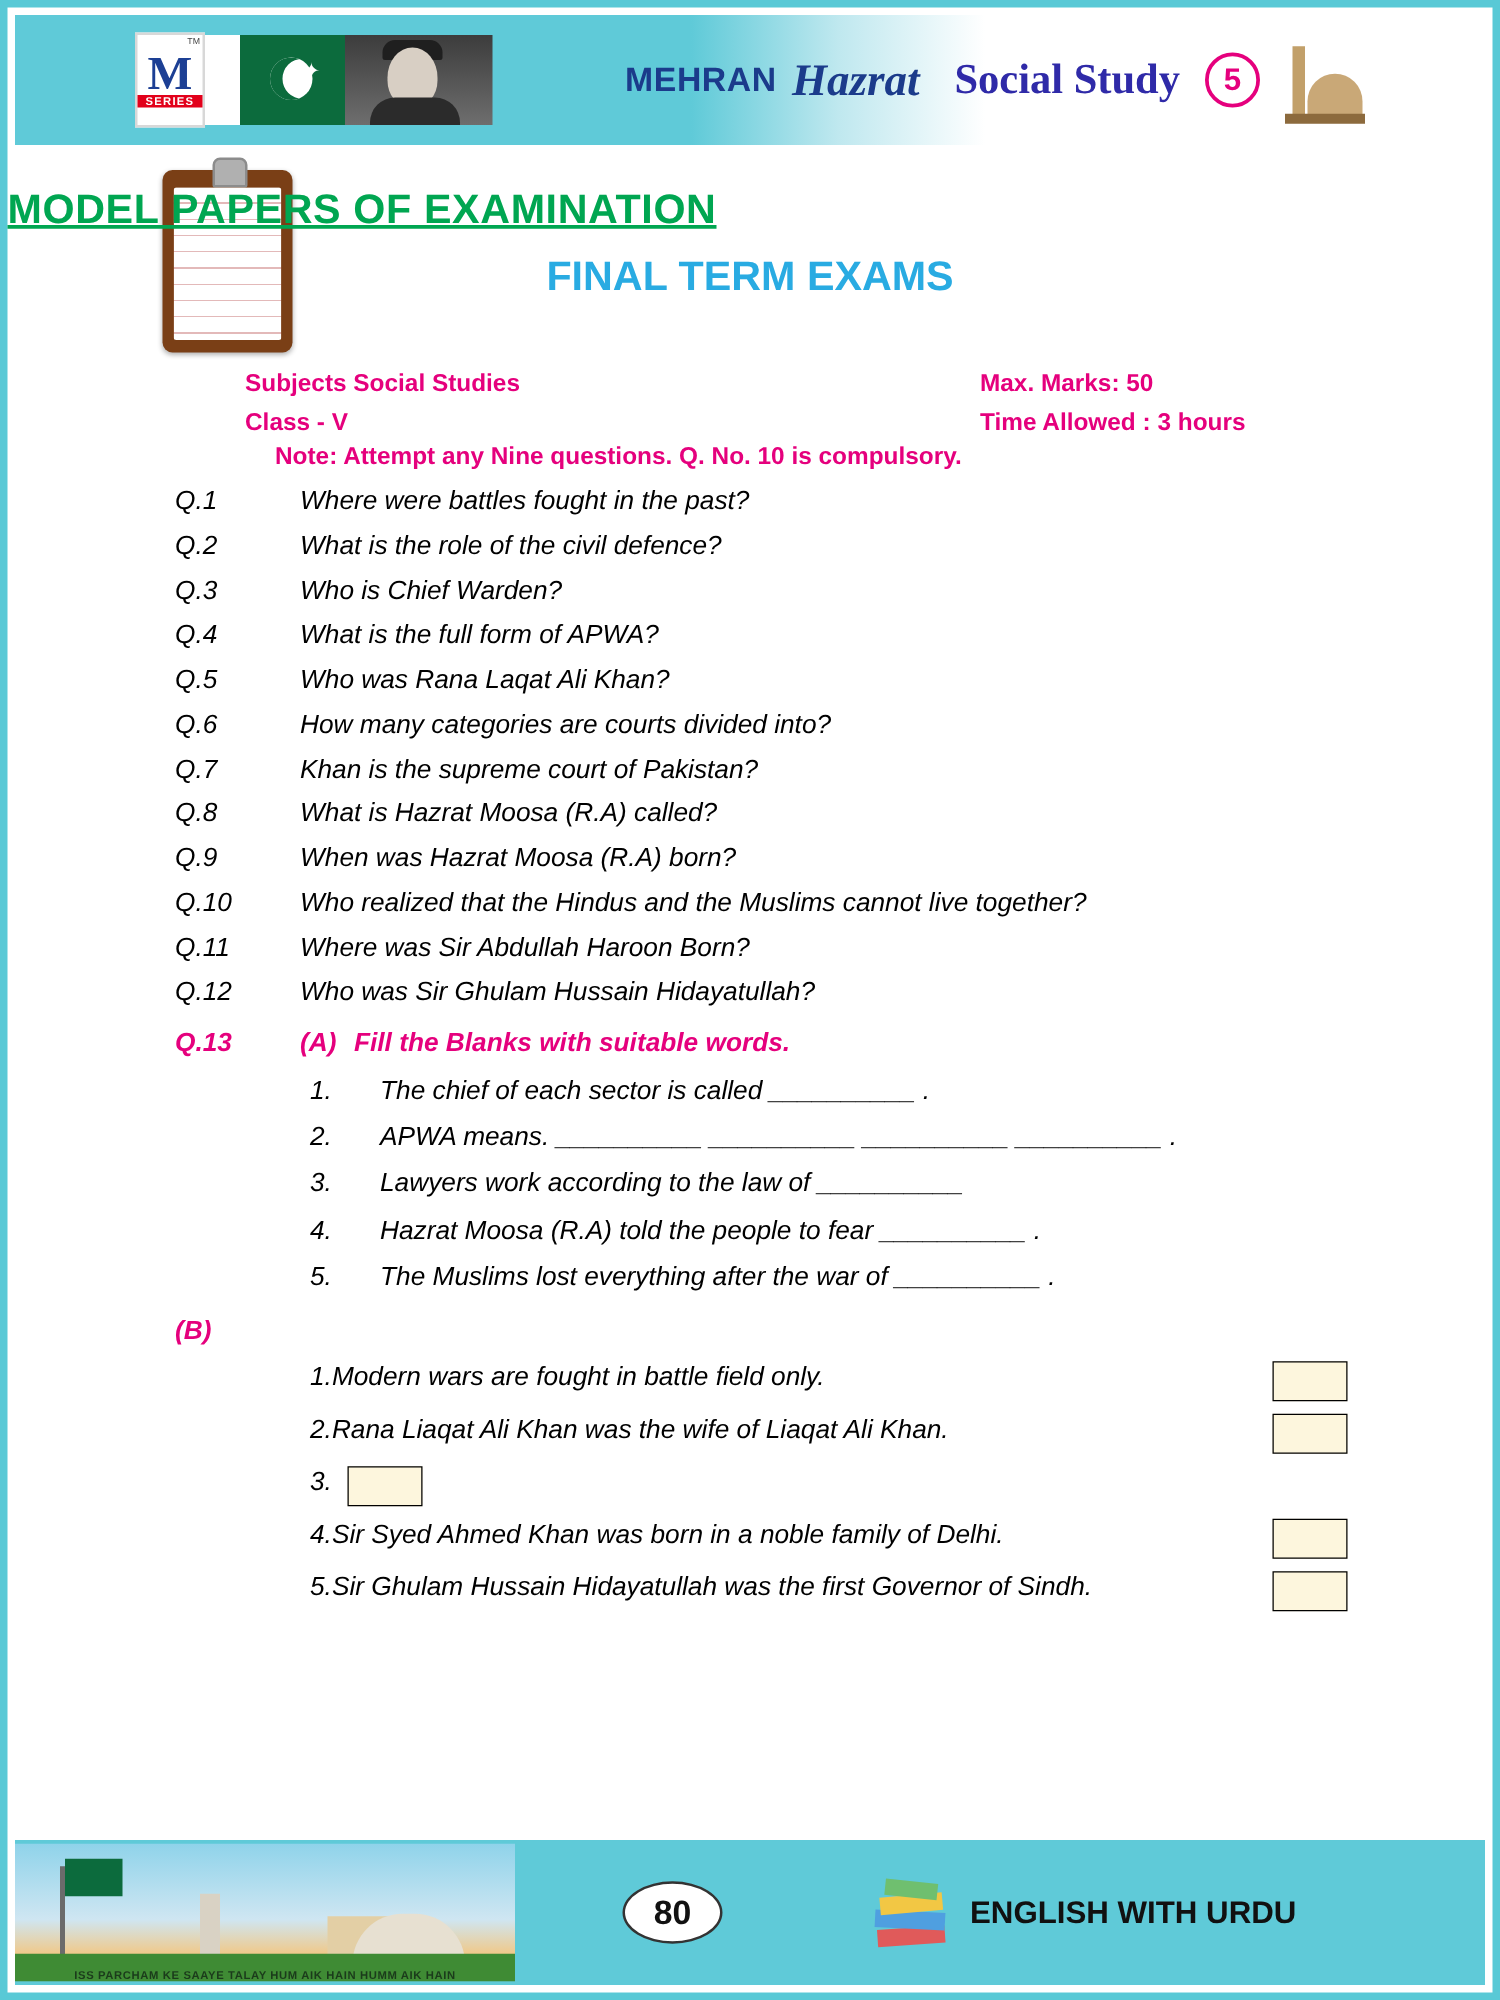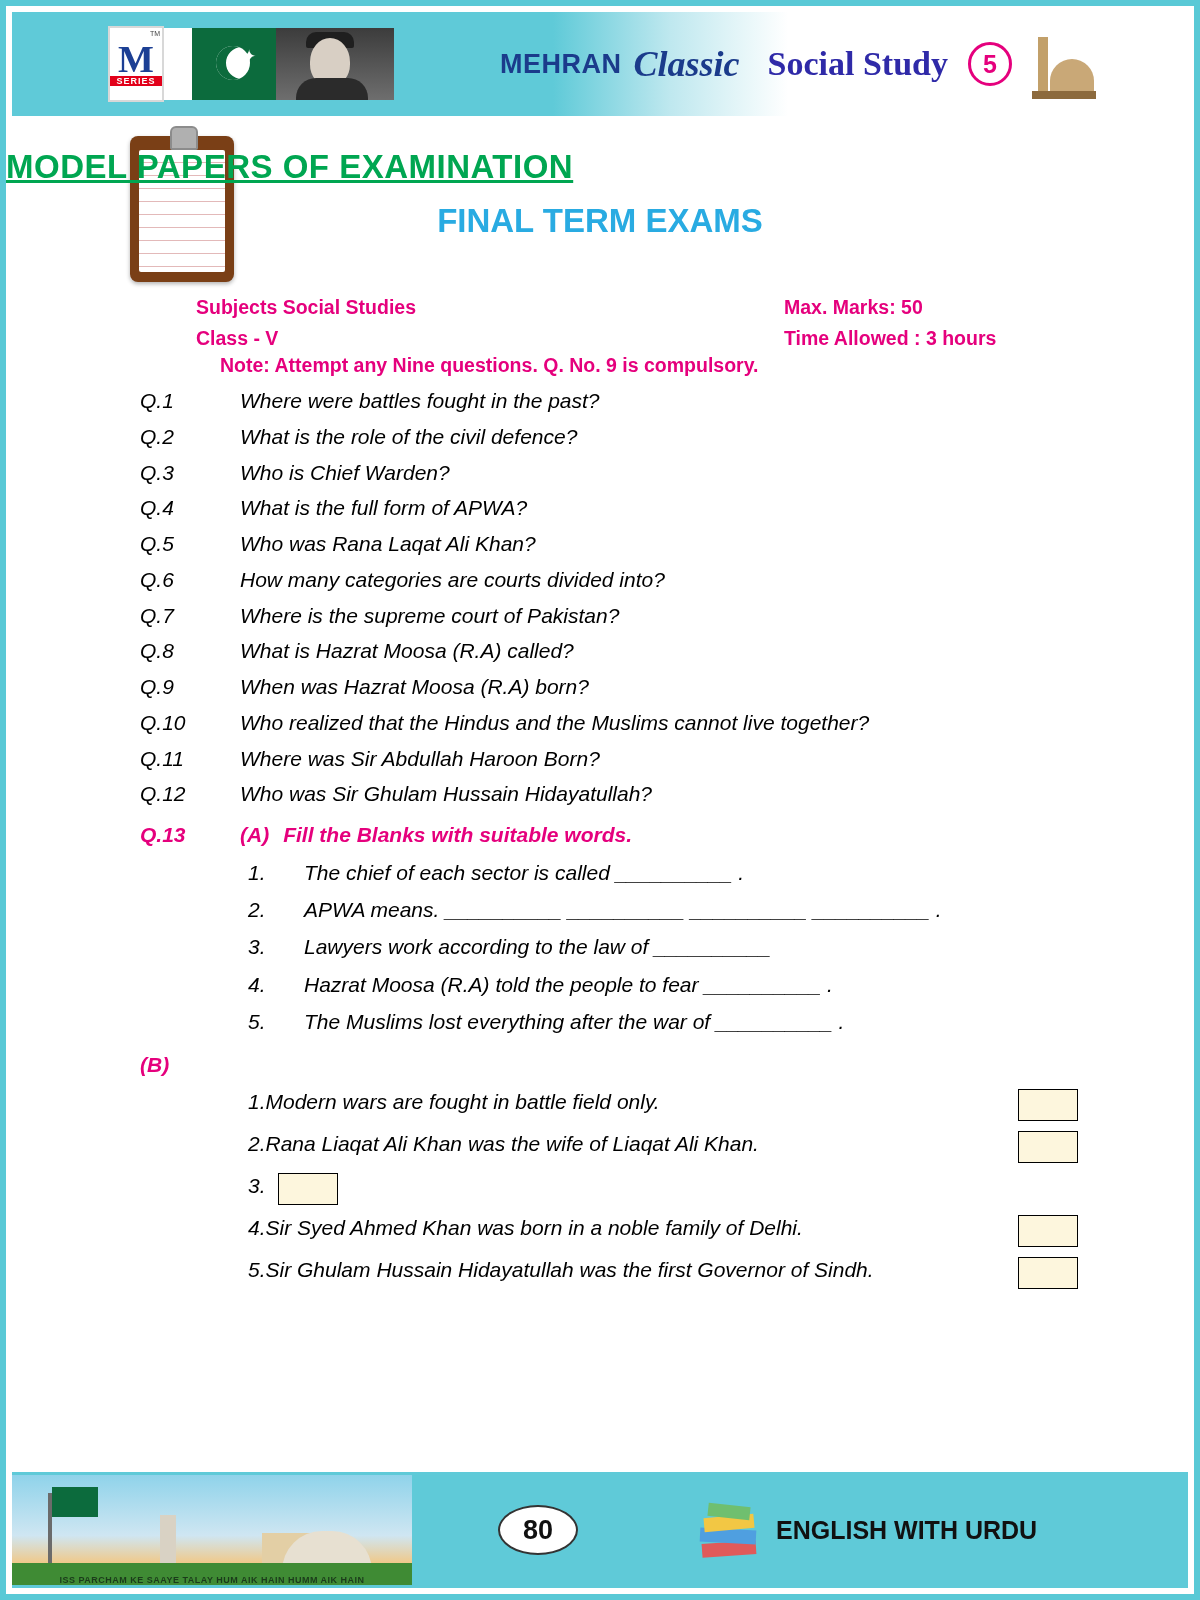--- a/index.html
+++ b/index.html
@@ -458,21 +458,21 @@
       </div>
       <div class="portrait">
         <div class="cap"></div>
         <div class="face"></div>
         <div class="body"></div>
       </div>
     </div>
 
     <div class="header-titles">
       <span class="mehran">MEHRAN</span>
-      <span class="classic">Classic</span>
+      <span class="classic">Hazrat</span>
       <span class="subject-title">Social Study</span>
       <span class="class-badge">5</span>
       <span class="monument">
         <span class="tower"></span>
         <span class="dome"></span>
         <span class="base"></span>
       </span>
     </div>
   </div>
 
@@ -487,21 +487,21 @@
   <div class="meta">
     <div class="meta-row">
       <span>Subjects Social Studies</span>
       <span class="meta-right">Max. Marks: 50</span>
     </div>
     <div class="meta-row">
       <span>Class - V</span>
       <span class="meta-right">Time Allowed : 3 hours</span>
     </div>
   </div>
-  <div class="note">Note: Attempt any Nine questions. Q. No. 9 is compulsory.</div>
+  <div class="note">Note: Attempt any Nine questions. Q. No. 10 is compulsory.</div>
 
   <div class="qlist">
 
     <div class="q">
       <span class="num">Q.1</span>
       <span class="text">Where were battles fought in the past?</span>
     </div>
     <div class="q">
       <span class="num">Q.2</span>
       <span class="text">What is the role of the civil defence?</span>
@@ -517,21 +517,21 @@
     <div class="q">
       <span class="num">Q.5</span>
       <span class="text">Who was Rana Laqat Ali Khan?</span>
     </div>
     <div class="q">
       <span class="num">Q.6</span>
       <span class="text">How many categories are courts divided into?</span>
     </div>
     <div class="q">
       <span class="num">Q.7</span>
-      <span class="text">Where is the supreme court of Pakistan?</span>
+      <span class="text">Khan is the supreme court of Pakistan?</span>
     </div>
     <div class="q">
       <span class="num">Q.8</span>
       <span class="text">What is Hazrat Moosa (R.A) called?</span>
     </div>
     <div class="q">
       <span class="num">Q.9</span>
       <span class="text">When was Hazrat Moosa (R.A) born?</span>
     </div>
     <div class="q justify">

